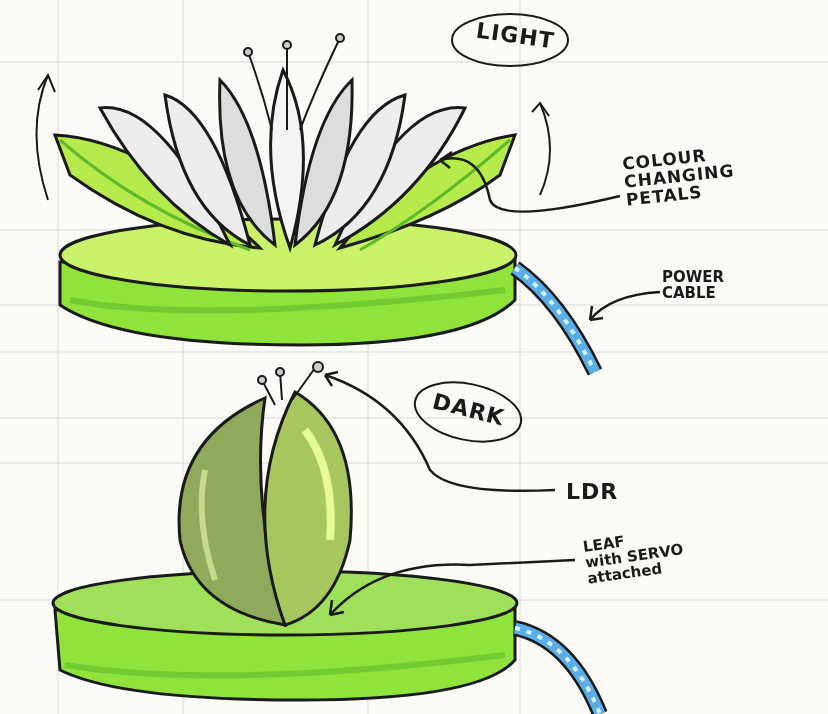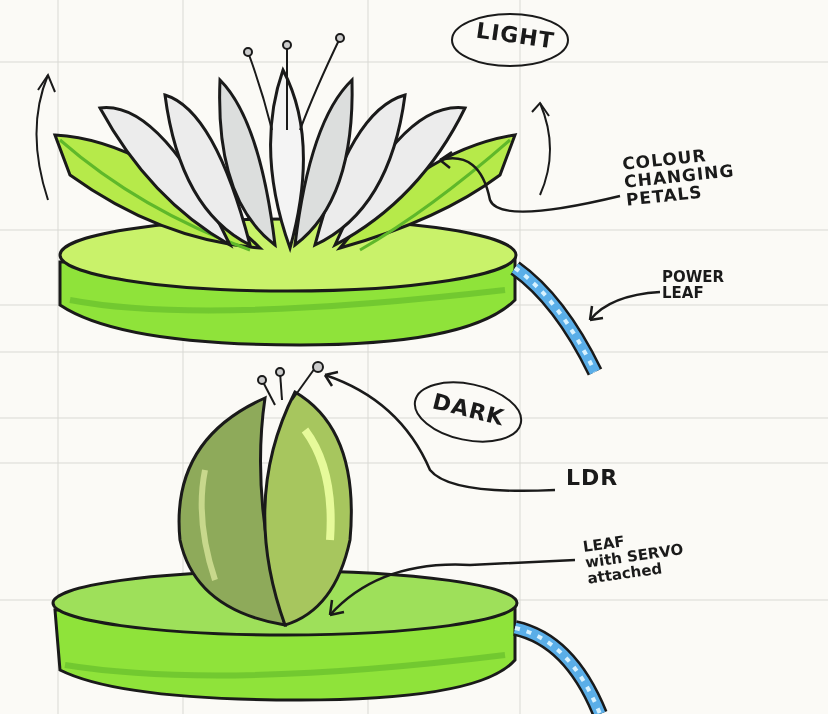--- a/index.html
+++ b/index.html
@@ -122,18 +122,18 @@
       <path d="M330,615 L332,600 M330,615 L344,612"></path>
     </g>
   </g>
 </svg>
 
 <div class="lbl lbl-big" style="left:476px; top:24px; transform:rotate(8deg);">LIGHT</div>
 <div class="lbl lbl-med" style="left:624px; top:150px; transform:rotate(-6deg);">COLOUR
 CHANGING
 PETALS</div>
 <div class="lbl lbl-small" style="left:662px; top:270px;">POWER
-LEAF</div>
+CABLE</div>
 <div class="lbl lbl-big" style="left:432px; top:398px; transform:rotate(14deg);">DARK</div>
-<div class="lbl lbl-big" style="left:566px; top:466px;">LDR</div>
+<div class="lbl lbl-big" style="left:566px; top:480px;">LDR</div>
 <div class="lbl lbl-small" style="left:585px; top:533px; transform:rotate(-8deg);">LEAF
 with SERVO
 attached</div>
 
 </body></html>

